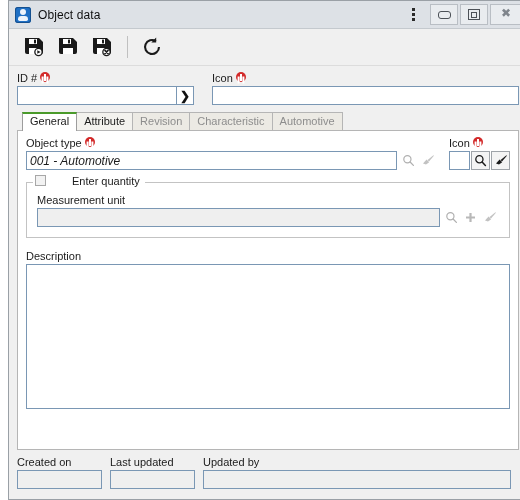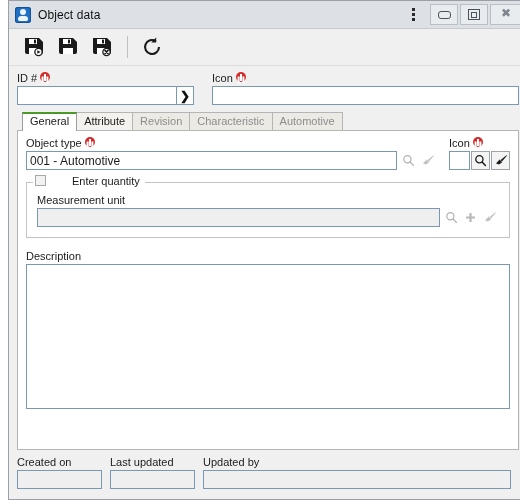--- a/index.html
+++ b/index.html
@@ -215,20 +215,21 @@
   .inp {
     height: 19px;
     box-sizing: border-box;
     border: 1px solid #7a97b4;
     background: #ffffff;
     font-family: "Liberation Sans", sans-serif;
     font-size: 11px;
     color: #1b1b1b;
     padding: 0 3px;
     outline: none;
+    font-style: italic;
   }
   .inp[readonly], .inp.disabled {
     background: #efefef;
     color: #6e6e6e;
   }
 
   .arrowbtn {
     width: 17px;
     height: 19px;
     box-sizing: border-box;

